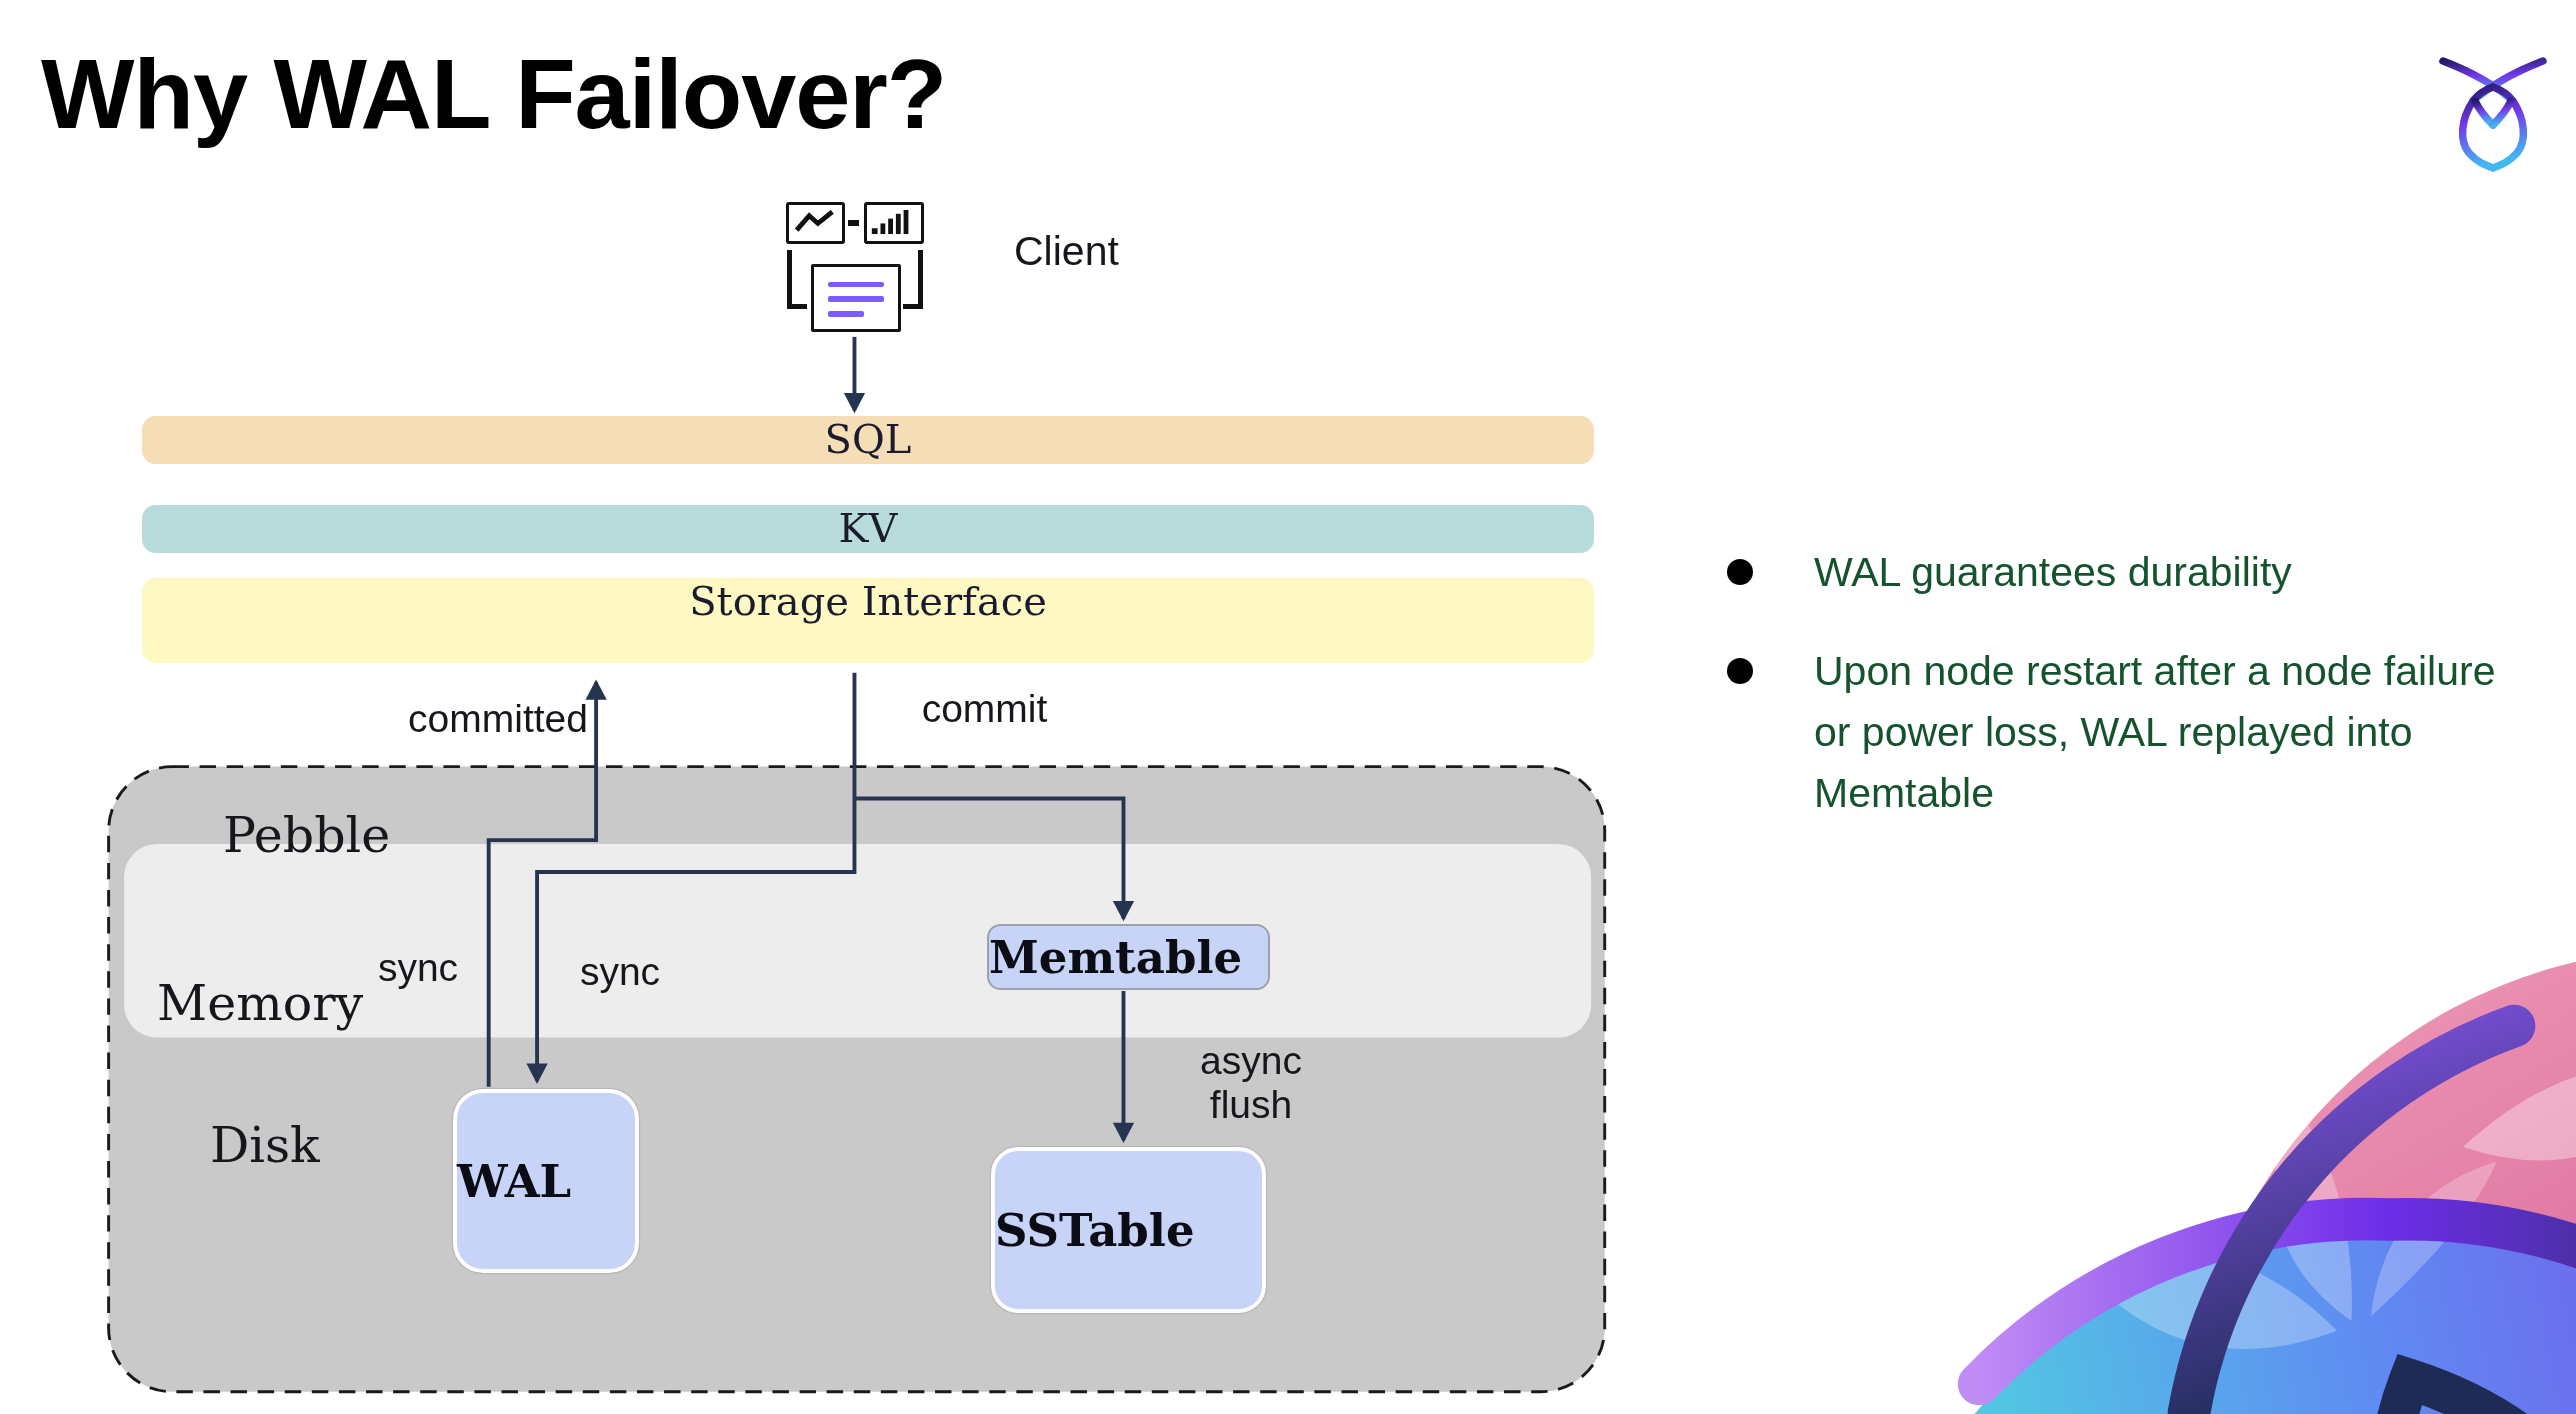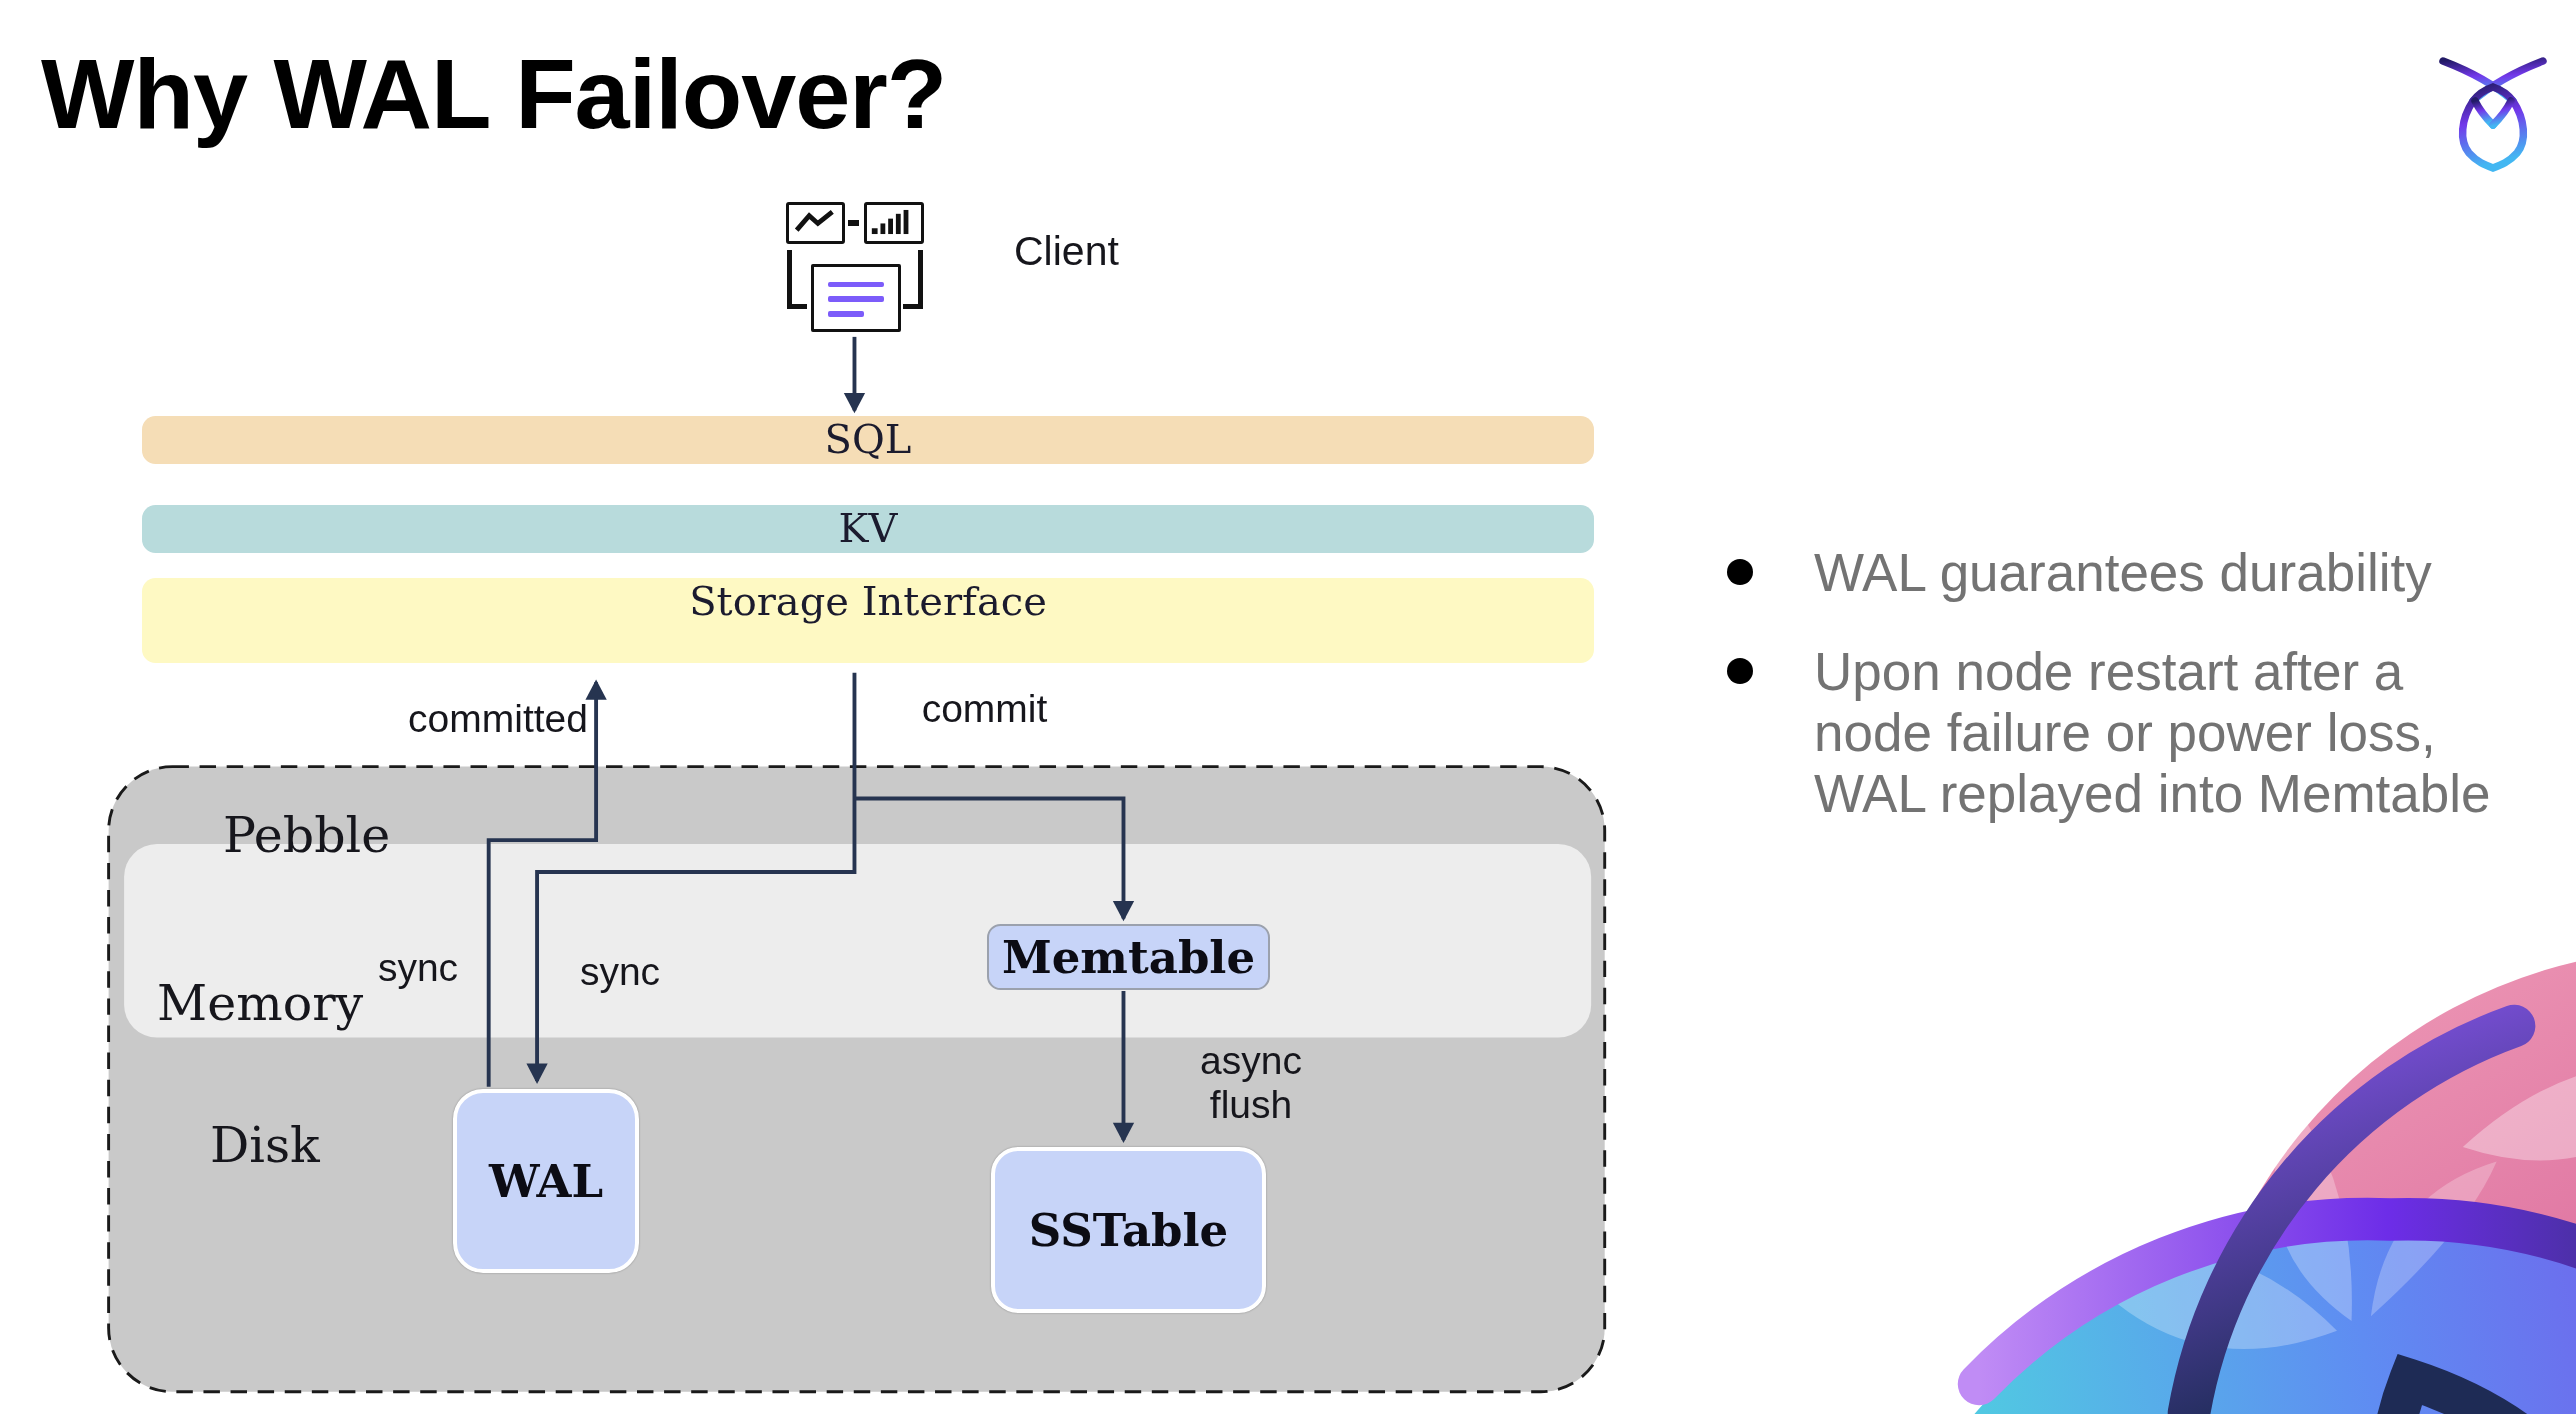--- a/index.html
+++ b/index.html
@@ -41,42 +41,42 @@
     font-family:"Liberation Sans",sans-serif;
   }
   .lbl-committed{left:406px;top:697px;width:184px;}
   .lbl-commit{left:917px;top:687px;width:135px;}
   .lbl-sync1{left:360px;top:946px;width:116px;}
   .lbl-sync2{left:562px;top:950px;width:116px;}
   .lbl-async{left:1154px;top:1039px;width:194px;}
 
   
   .node{
-    background:#c7d4f8;display:flex;align-items:center;justify-content:center;
+    background:#c7d4f8;display:flex;align-items:center;justify-content:flex-start;
     font-family:"DejaVu Serif","Liberation Serif",serif;font-weight:bold;
     font-size:45px;color:#0c0c14;box-sizing:border-box;
   }
   .node.wal{left:453px;top:1089px;width:186px;height:184px;border:4.8px solid #fff;border-radius:30px;box-shadow:0 0 1.9px rgba(0,0,0,.35);}
   .node.memtable{left:987px;top:924px;width:283px;height:66px;border:2.9px solid #9ba1ad;border-radius:13.5px;}
   .node.sstable{left:991px;top:1147px;width:275px;height:166px;border:4.8px solid #fff;border-radius:27px;box-shadow:0 0 1.9px rgba(0,0,0,.35);}
 
   
   .ico-frame{box-sizing:border-box;border:3.9px solid #111;background:#fff;}
   .chart1{left:786px;top:202px;width:59px;height:42px;border-radius:2.9px;}
   .chart2{left:864px;top:202px;width:60px;height:42px;border-radius:2.9px;}
   .ico-dash{left:848px;top:220px;width:10.6px;height:5.8px;background:#111;}
   .brk{background:#111;}
   .doc{left:811px;top:264px;width:90px;height:68px;border-radius:1.9px;z-index:3;}
   .doc-line{position:absolute;left:13.5px;height:5.8px;background:#7c5cfa;border-radius:1.9px;}
   .client-label{left:1014px;top:228px;font-size:41px;}
 
   
   .bullet{position:absolute;left:1727px;width:832px;display:flex;}
   .bullet .dot{flex:0 0 auto;width:26px;height:26px;border-radius:50%;background:#000;margin-top:16.5px;}
-  .bullet .btxt{margin-left:61px;font-size:53px;line-height:61px;color:#737373;width:706px;}
+  .bullet .btxt{margin-left:61px;font-size:41px;line-height:61px;color:#14532d;width:706px;}
   .b1{top:542px;} .b2{top:641px;}
 
   svg{position:absolute;overflow:visible;}
   .artsvg{overflow:hidden;}
 </style>
 </head>
 <body>
 
 <div class="abs title">Why WAL Failover?</div>
 

